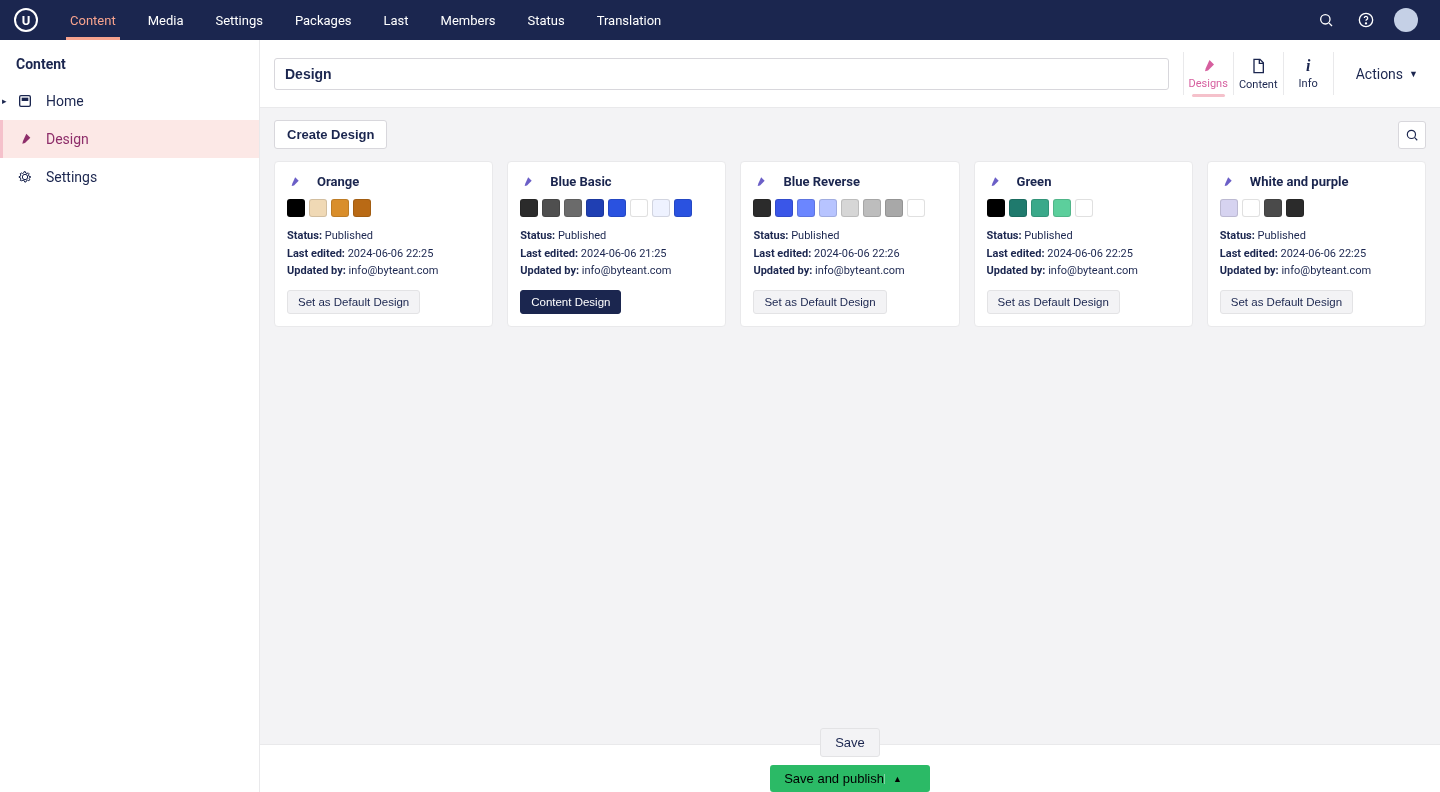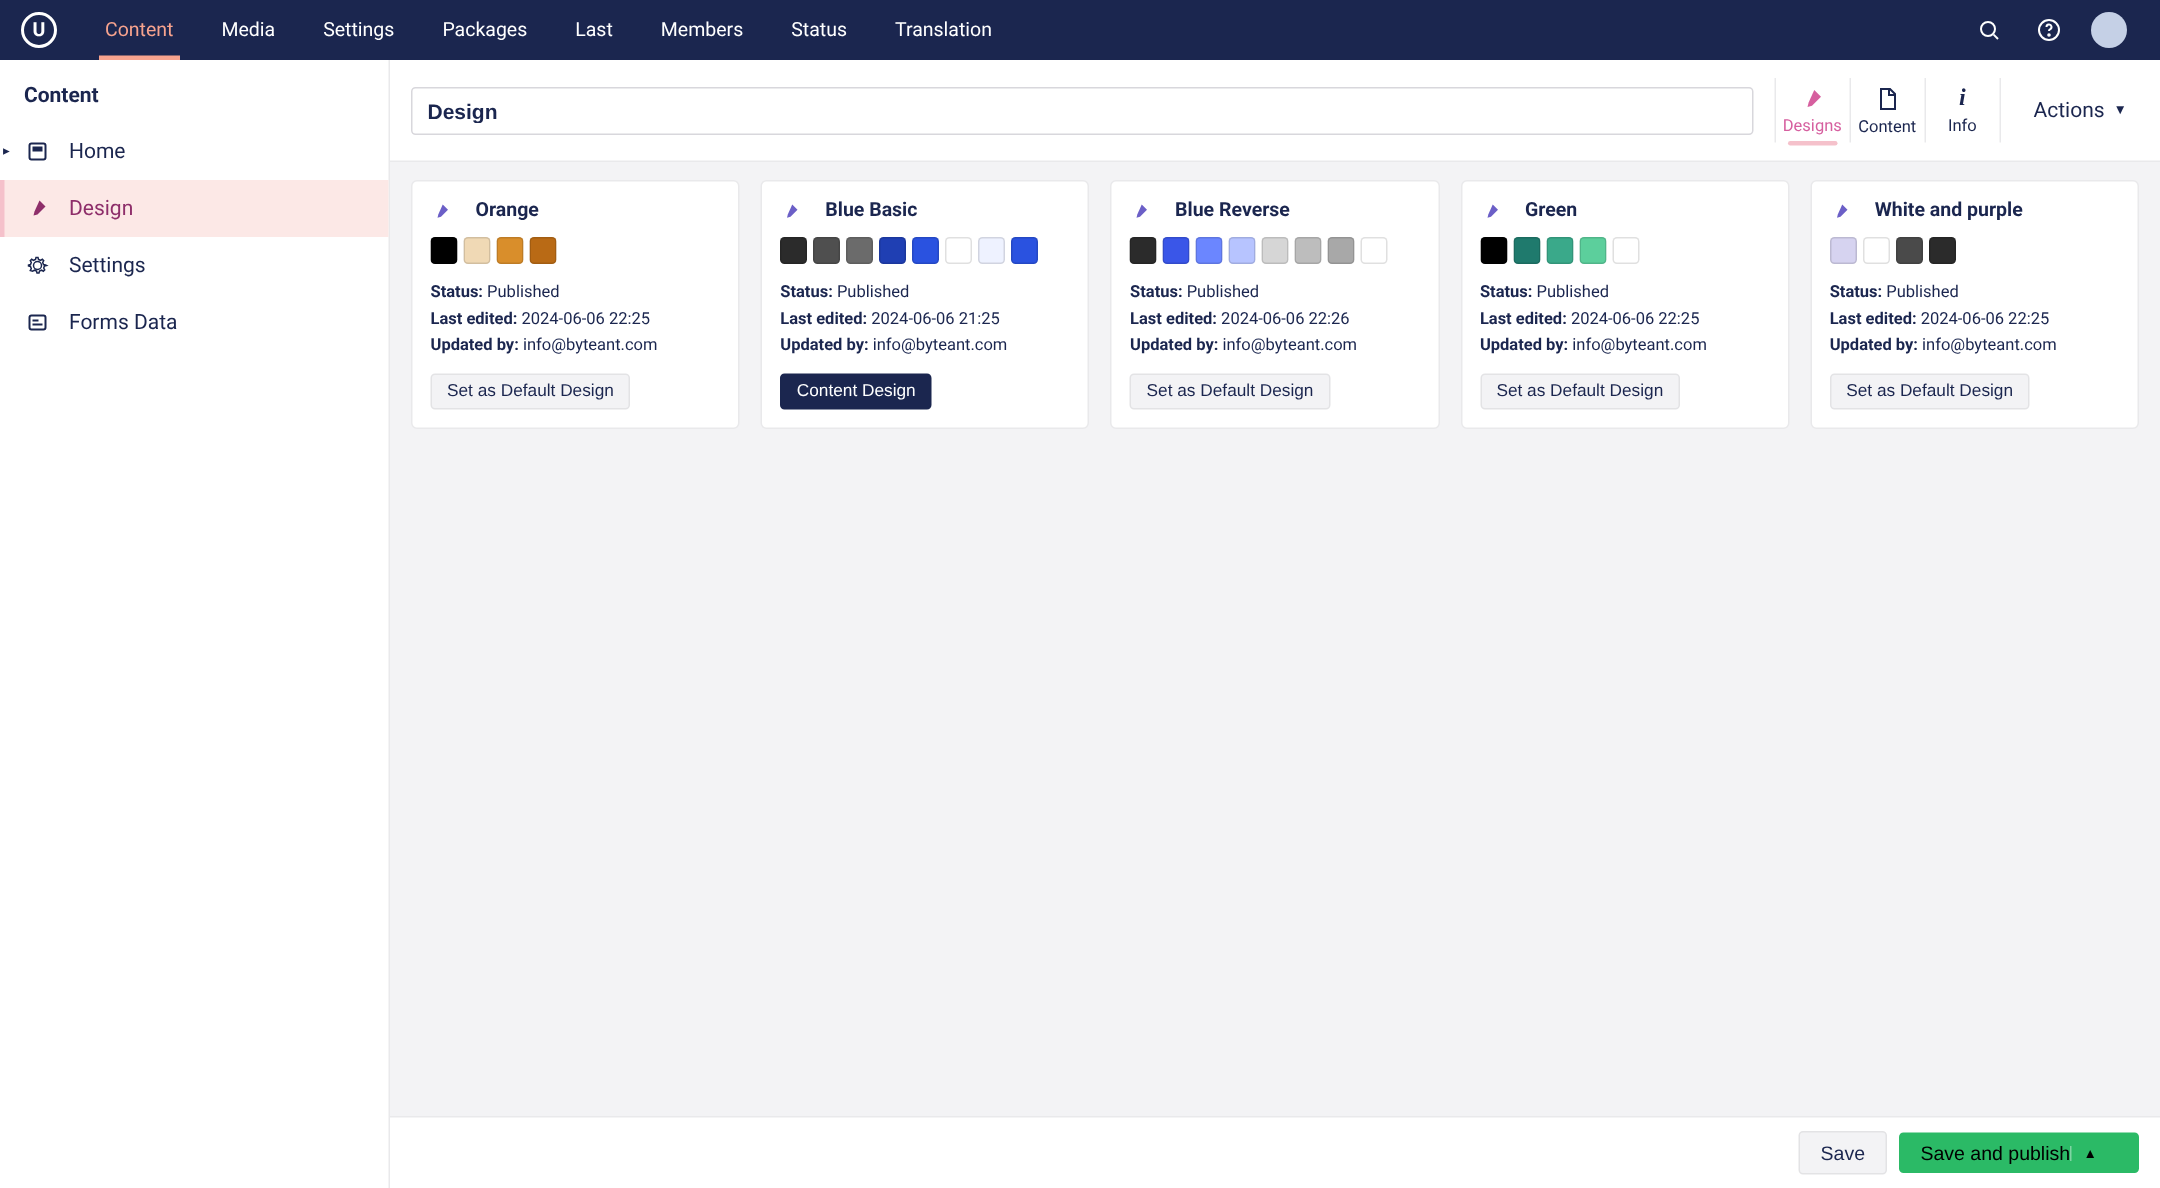--- a/index.html
+++ b/index.html
@@ -45,21 +45,21 @@
 .cards { display:grid; grid-template-columns: repeat(5, 1fr); gap: 14px; }
 .card { background:#fff; border:1px solid #e9e9eb; border-radius:4px; padding: 12px; }
 .card-title { display:flex; align-items:center; gap:16px; font-weight:700; color:#1b264f; font-size:13px; margin-bottom:10px; }
 .swatches { display:flex; gap:4px; margin-bottom:10px; }
 .swatch { width:18px; height:18px; border-radius:3px; border:1px solid rgba(0,0,0,0.12); }
 .meta { font-size:11px; line-height:1.6; margin-bottom:10px; color:#1b264f; }
 .meta .k { font-weight:700; }
 .card-btn { background:#f3f3f5; border:1px solid #e3e3e5; border-radius:3px; padding:5px 10px; font-size:11.5px; cursor:pointer; color:#1b264f; }
 .card-btn.default { background:#1b264f; color:#fff; border-color:#1b264f; }
 
-.footer { position:fixed; left:260px; right:0; bottom:0; height:48px; background:#fff; border-top:1px solid #e9e9eb; display:flex; align-items:center; justify-content:flex-end; gap:8px; padding:0 14px; }
+.footer { position:fixed; left:260px; right:0; bottom:0; height:48px; background:#fff; border-top:1px solid #e9e9eb; display:flex; align-items:center; justify-content:flex-end; gap:8px; padding:0 14px;flex-direction:column; }
 .btn-save { background:#f3f3f5; border:1px solid #e3e3e5; border-radius:3px; padding:6px 14px; font-size:13px; cursor:pointer; color:#1b264f; }
 .btn-publish { background:#2bba66; color:#000000; border:none; border-radius:3px; padding:6px 28px 6px 14px; font-size:13px; cursor:pointer; display:flex; align-items:center; }
 .btn-publish .split { border-left:1px solid rgba(255,255,255,0.4); padding-left:8px; font-size:9px; }
 
 svg { display:block; }
 </style>
 </head>
 <body>
 
 <div class="topbar">
@@ -115,30 +115,20 @@
           </span>
           <span>Design</span>
         </div>
         <div class="sidebar-item">
           <span class="sidebar-icon">
             <svg width="16" height="16" viewBox="0 0 24 24" fill="#1b264f">
               <path d="M12 8a4 4 0 100 8 4 4 0 000-8zm9 4l-2 .5-.8 2 1 1.8-1.4 1.4-1.8-1-2 .8-.5 2h-2l-.5-2-2-.8-1.8 1L4.8 17l1-1.8L5 13l-2-.5v-1l2-.5.8-2-1-1.8L6.2 5.8l1.8 1 2-.8.5-2h2l.5 2 2 .8 1.8-1 1.4 1.4-1 1.8.8 2 2 .5z" fill="none" stroke="#1b264f" stroke-width="1.5"></path>
             </svg>
           </span>
           <span>Settings</span>
-        </div>
-        <div class="sidebar-item">
-          <span class="sidebar-icon">
-            <svg width="16" height="16" viewBox="0 0 24 24" fill="#1b264f">
-              <rect x="4" y="5" width="16" height="14" rx="2" fill="none" stroke="#1b264f" stroke-width="2"></rect>
-              <rect x="7" y="9" width="6" height="2"></rect>
-              <rect x="7" y="13" width="10" height="2"></rect>
-            </svg>
-          </span>
-          <span>Forms Data</span>
         </div>
       </div>
   </div>
 
   <div class="main">
     <div class="editor-header">
       <input class="title-input" value="Design" style="">
       <div class="app-tabs" id="appTabs">
           <div class="app-tab active">
             <span>
@@ -162,20 +152,29 @@
             <span class="lbl">Info</span>
           </div>
         </div>
       <div class="actions-btn">
         <span>Actions</span>
         <span class="caret">▼</span>
       </div>
     </div>
 
     <div class="content-area">
+      <div class="toolbar-row">
+        <button class="btn">Create Design</button>
+        <button class="icon-btn">
+          <svg width="14" height="14" viewBox="0 0 24 24" fill="none" stroke="#1b264f" stroke-width="2">
+              <circle cx="11" cy="11" r="7"></circle>
+              <line x1="21" y1="21" x2="16.65" y2="16.65"></line>
+            </svg>
+        </button>
+      </div>
       <div class="cards" id="cards">
           <div class="card"><div class="card-title">
               <span>
                 <svg width="14" height="14" viewBox="0 0 24 24" fill="#6b5fc7">
                   <path d="M14 4l6 6-8 8-4 1 1-4z"></path>
                 </svg>
               </span>
               <span>Orange</span>
             </div><div class="swatches">
               <div class="swatch" style="background:#000000"></div>

